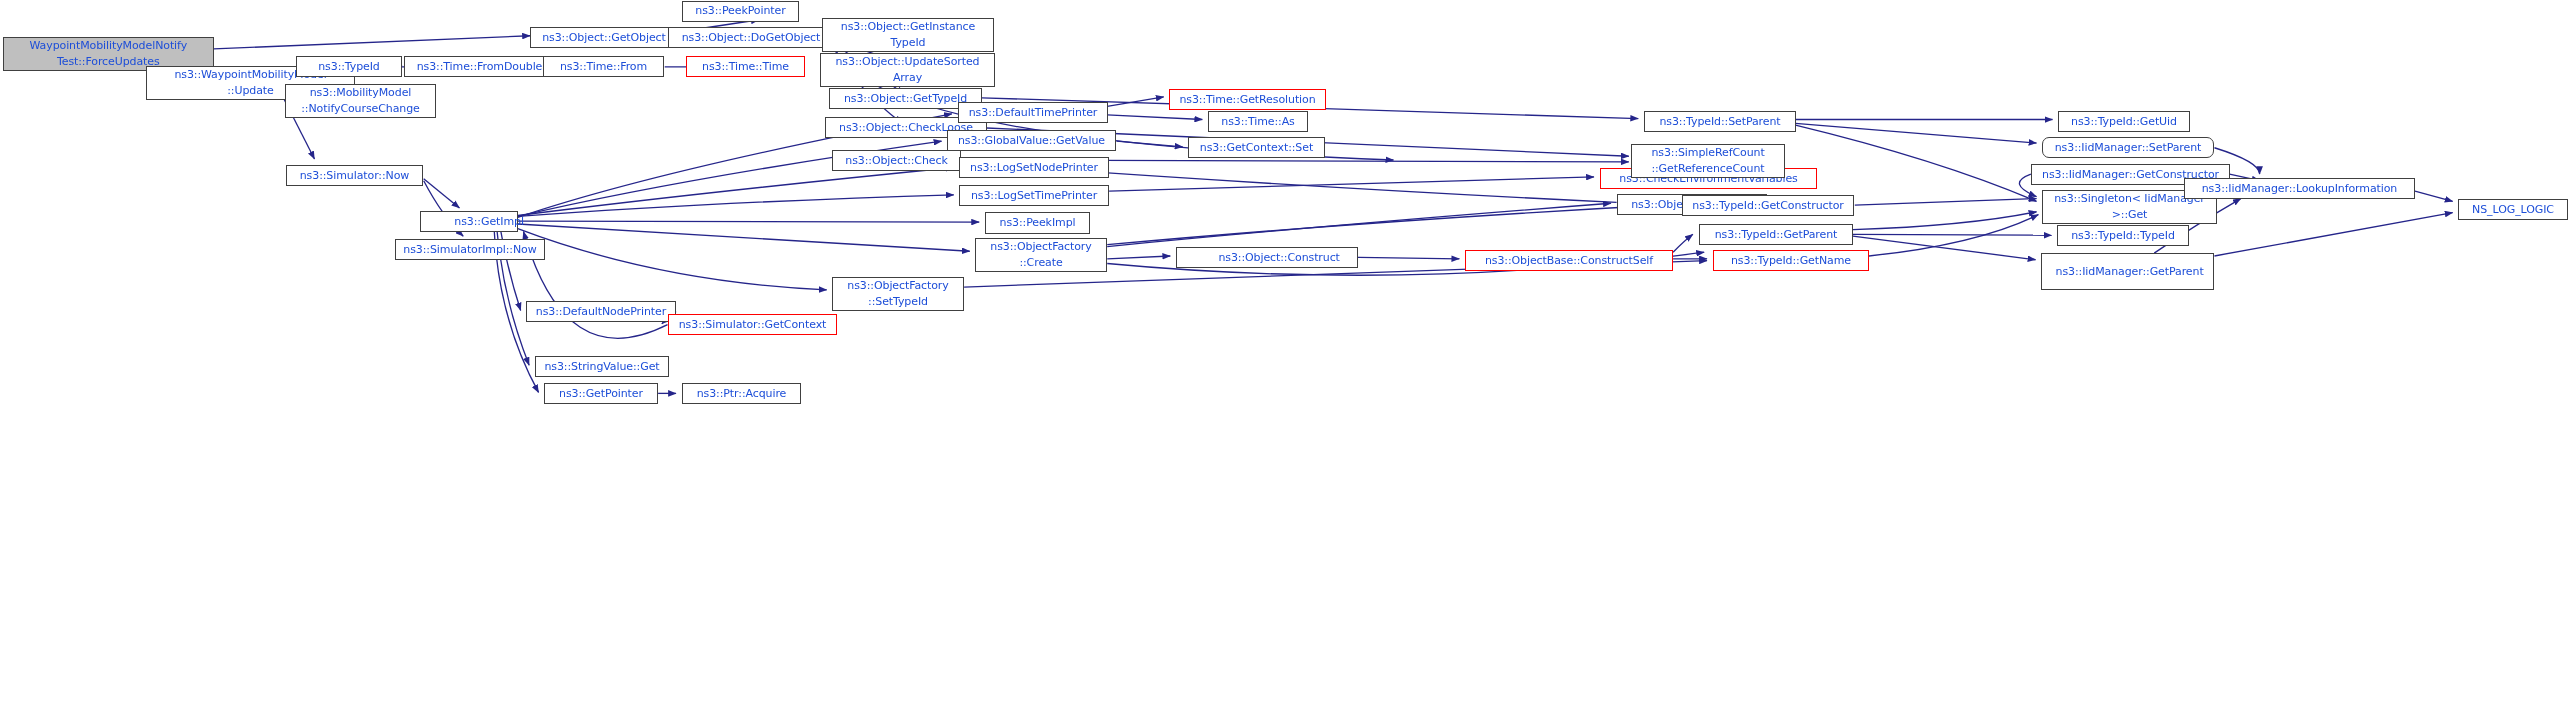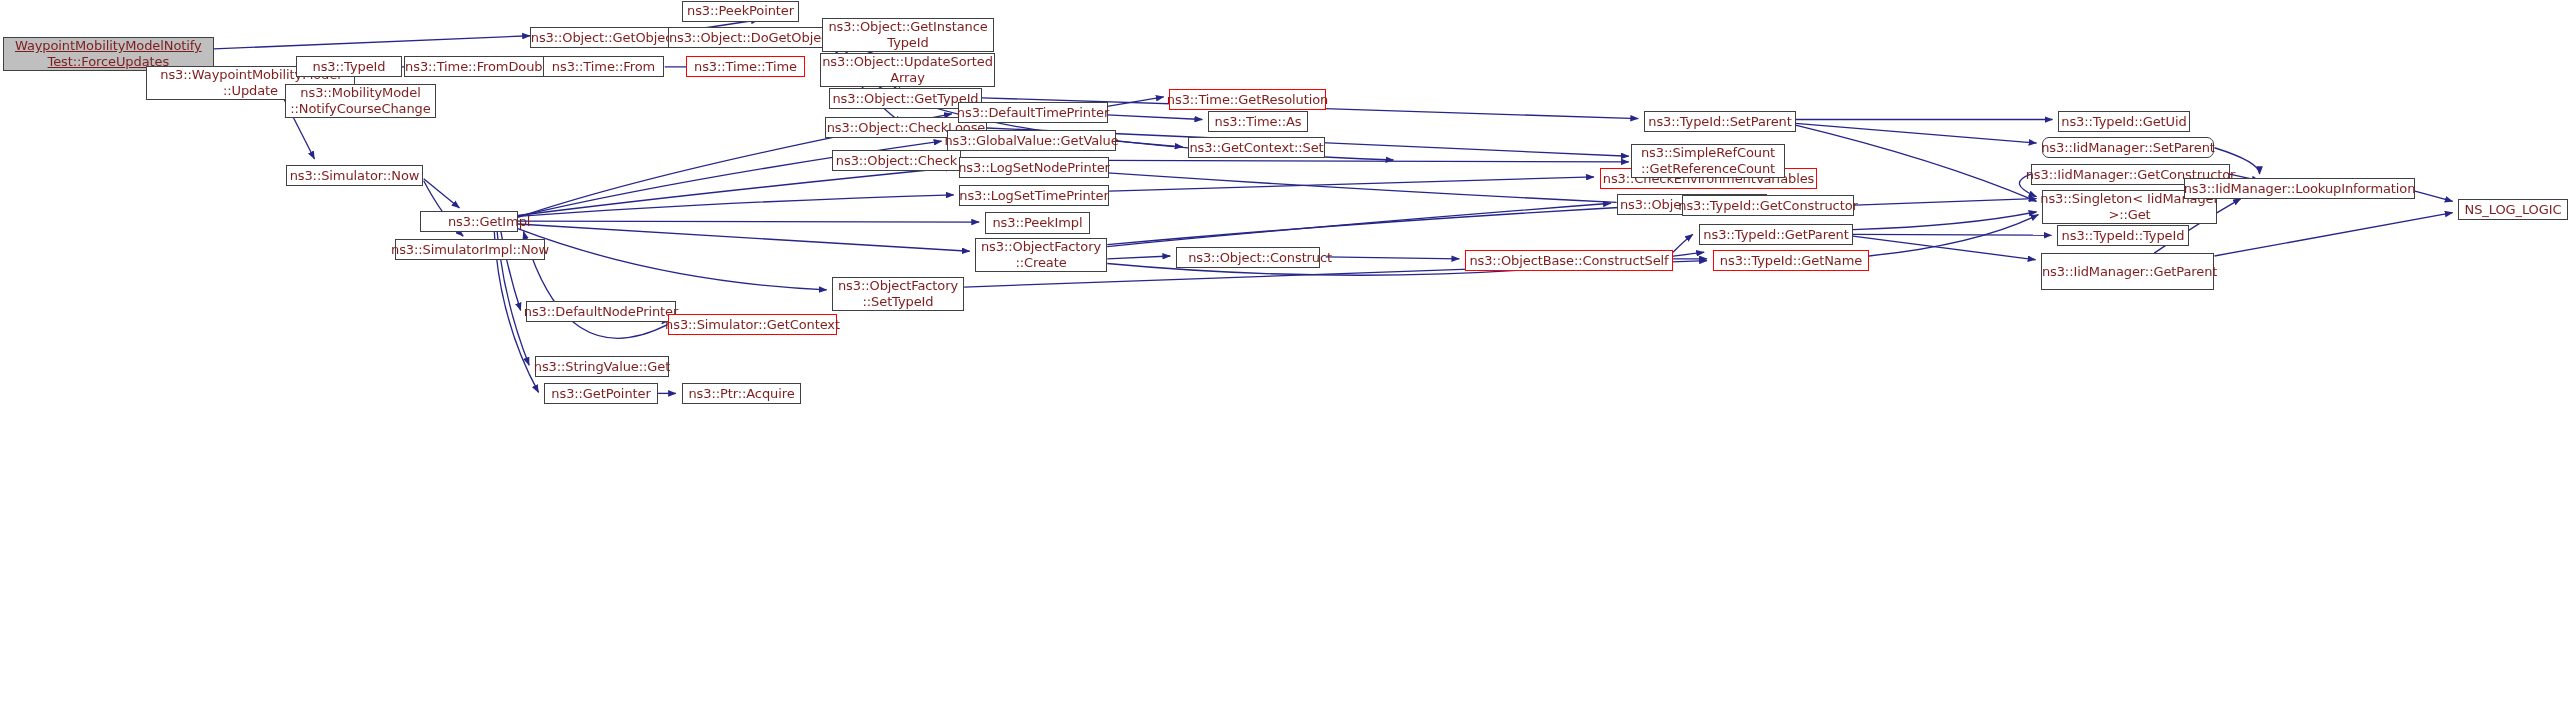--- a/index.html
+++ b/index.html
@@ -14,22 +14,22 @@
   #edges{position:absolute;left:0;top:0;width:2576px;height:703px;pointer-events:none;}
   .node{
     position:absolute;
     box-sizing:border-box;
     display:flex;
     align-items:center;
     justify-content:center;
     text-align:center;
     border:0.9px solid #404040;
     background:#ffffff;
-    color:#7f1d1d;
-    font-size:13px;
+    color:#1d4ed8;
+    font-size:11px;
     line-height:16px;
     letter-spacing:-0.1px;
     white-space:pre;
     padding:0 3.8px;
   }
   .node.root{
     background:#bfbfbf;
     border:0.9px solid #404040;
   }
   .node.red{
@@ -103,21 +103,21 @@
         <path d="M1777,275 L1813,275" marker-end="url(#ah)"></path>
         <path d="M1777,268 Q1790,255 1798,249" marker-end="url(#ah)"></path>
         <path d="M718,331 L703,344" marker-end="url(#ah)"></path>
         <path d="M709,345 Q600,400 556,246" marker-end="url(#ah)"></path>
         <path d="M699,418 L718,418" marker-end="url(#ah)"></path>
         <path d="M1024,305 Q1400,290 1813,277" marker-end="url(#ah)"></path>
         <path d="M1176,280 Q1500,310 1810,268" marker-end="url(#ah)"></path>
       </g>
   </svg>
   <div id="node-layer">
-      <div class="node root" style="left: 2.8px; top: 37px; width: 211px; height: 34px; text-decoration: underline;">WaypointMobilityModelNotify
+      <div class="node root" style="left: 2.8px; top: 37px; width: 211px; height: 34px;">WaypointMobilityModelNotify
 Test::ForceUpdates</div>
       <div class="node" style="left: 146px; top: 66px; width: 209px; height: 34px;">ns3::WaypointMobilityModel
 ::Update</div>
       <div class="node" style="left: 296px; top: 56px; width: 106px; height: 21px;">ns3::TypeId</div>
       <div class="node" style="left: 285px; top: 84px; width: 151px; height: 34px;">ns3::MobilityModel
 ::NotifyCourseChange</div>
       <div class="node" style="left: 404px; top: 56px; width: 151px; height: 21px;">ns3::Time::FromDouble</div>
       <div class="node" style="left: 543px; top: 56px; width: 121px; height: 21px;">ns3::Time::From</div>
       <div class="node" style="left: 530px; top: 27px; width: 148px; height: 21px;">ns3::Object::GetObject</div>
       <div class="node" style="left: 682px; top: 0.9px; width: 117px; height: 21px;">ns3::PeekPointer</div>
@@ -135,21 +135,21 @@
       <div class="node" style="left: 1188px; top: 137px; width: 137px; height: 21px;">ns3::GetContext::Set</div>
       <div class="node red" style="left: 1600px; top: 168px; width: 217px; height: 21px;">ns3::CheckEnvironmentVariables</div>
       <div class="node" style="left: 1617px; top: 194px; width: 150px; height: 21px;">ns3::Object::SetTypeId</div>
       <div class="node" style="left: 958px; top: 102px; width: 150px; height: 21px;">ns3::DefaultTimePrinter</div>
       <div class="node" style="left: 947px; top: 130px; width: 169px; height: 21px;">ns3::GlobalValue::GetValue</div>
       <div class="node" style="left: 959px; top: 157px; width: 150px; height: 21px;">ns3::LogSetNodePrinter</div>
       <div class="node" style="left: 959px; top: 185px; width: 150px; height: 21px;">ns3::LogSetTimePrinter</div>
       <div class="node" style="left: 985px; top: 212px; width: 105px; height: 22px;">ns3::PeekImpl</div>
       <div class="node" style="left: 975px; top: 238px; width: 132px; height: 34px;">ns3::ObjectFactory
 ::Create</div>
-      <div class="node" style="left: 1176px; top: 247px; width: 144px; height: 21px; padding-left: 28px;">ns3::Object::Construct</div>
+      <div class="node" style="left: 1176px; top: 247px; width: 182px; height: 21px; padding-left: 28px;">ns3::Object::Construct</div>
       <div class="node red" style="left: 1465px; top: 250px; width: 208px; height: 21px;">ns3::ObjectBase::ConstructSelf</div>
       <div class="node red" style="left: 1713px; top: 250px; width: 156px; height: 21px;">ns3::TypeId::GetName</div>
       <div class="node" style="left: 1644px; top: 111px; width: 152px; height: 21px;">ns3::TypeId::SetParent</div>
       <div class="node" style="left: 1631px; top: 144px; width: 154px; height: 34px;">ns3::SimpleRefCount
 ::GetReferenceCount</div>
       <div class="node" style="left: 1682px; top: 195px; width: 172px; height: 21px;">ns3::TypeId::GetConstructor</div>
       <div class="node" style="left: 1699px; top: 224px; width: 154px; height: 21px;">ns3::TypeId::GetParent</div>
       <div class="node" style="left: 2058px; top: 111px; width: 132px; height: 21px;">ns3::TypeId::GetUid</div>
       <div class="node" style="left: 2042px; top: 137px; width: 172px; height: 21px; border-radius: 7px;">ns3::IidManager::SetParent</div>
       <div class="node" style="left: 2031px; top: 164px; width: 199px; height: 21px;">ns3::IidManager::GetConstructor</div>

